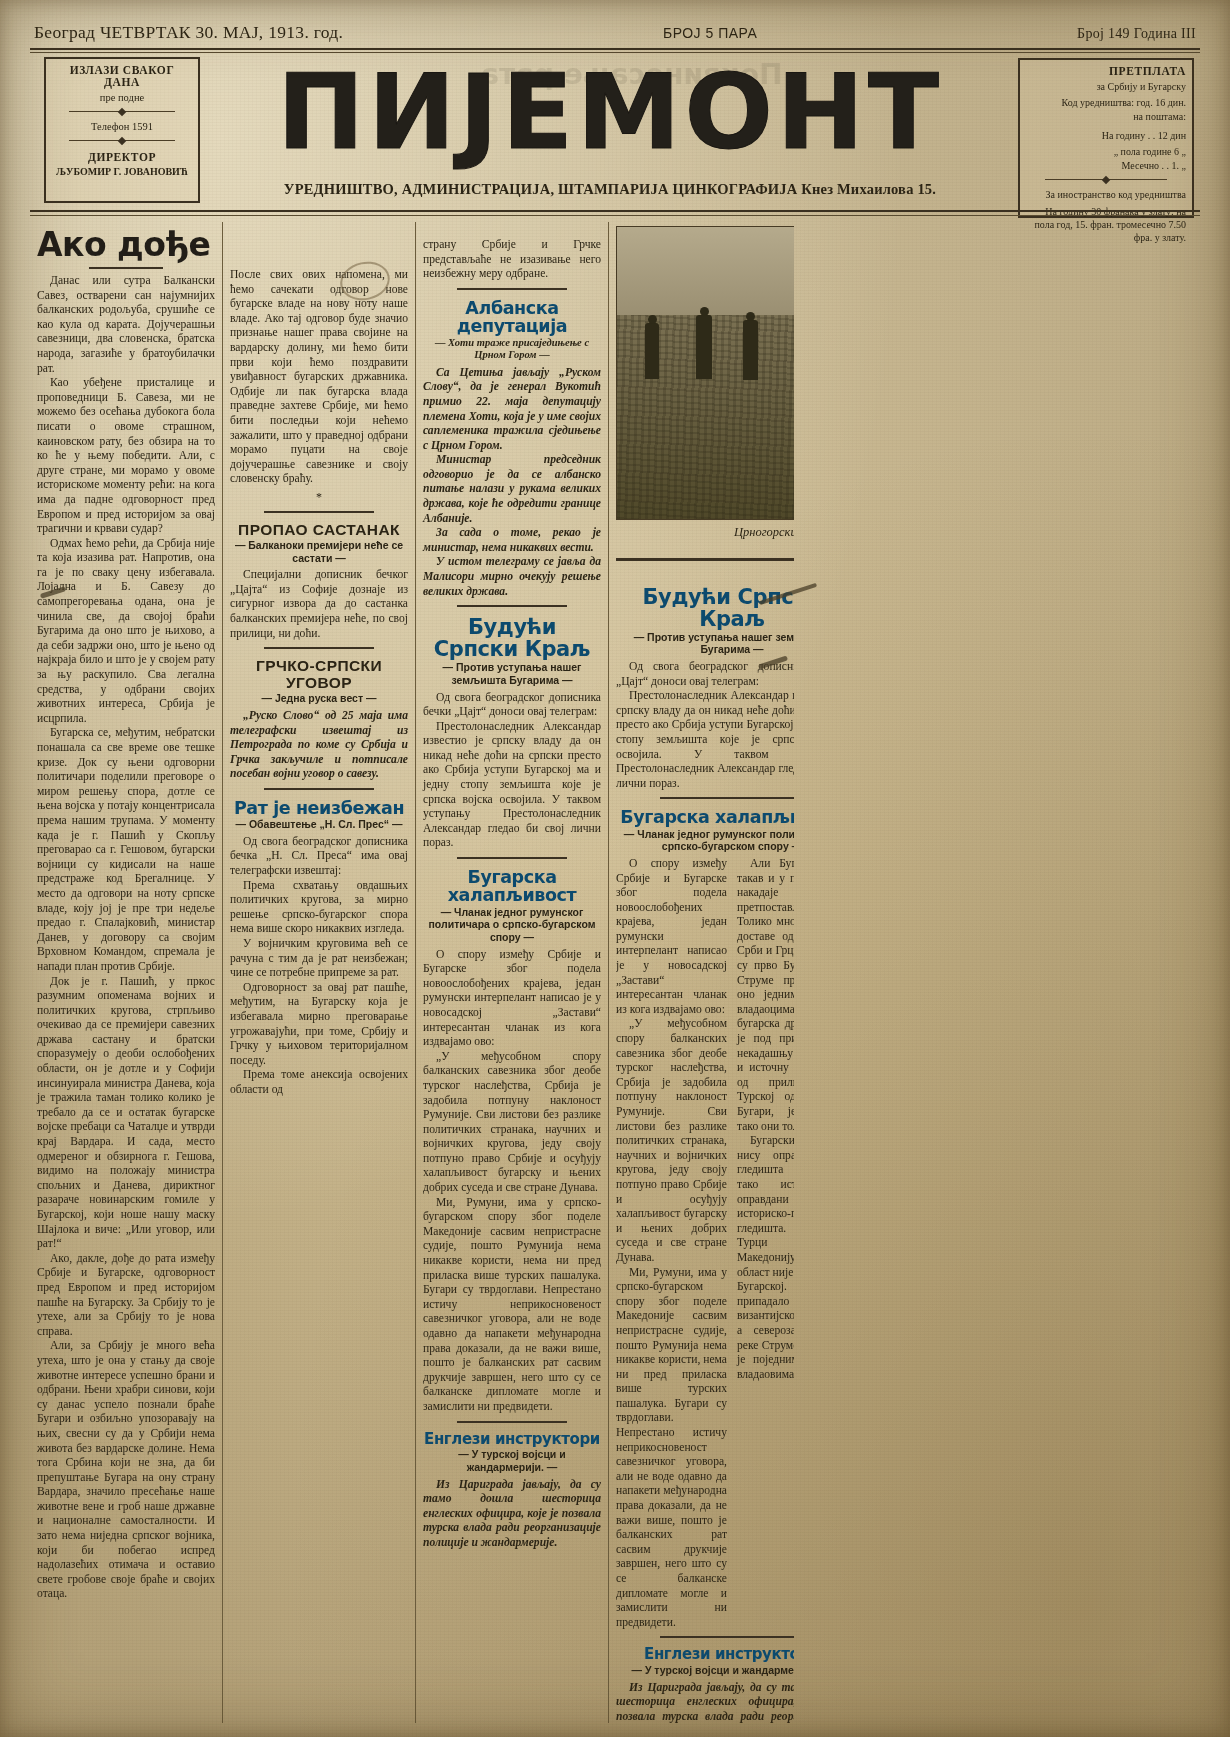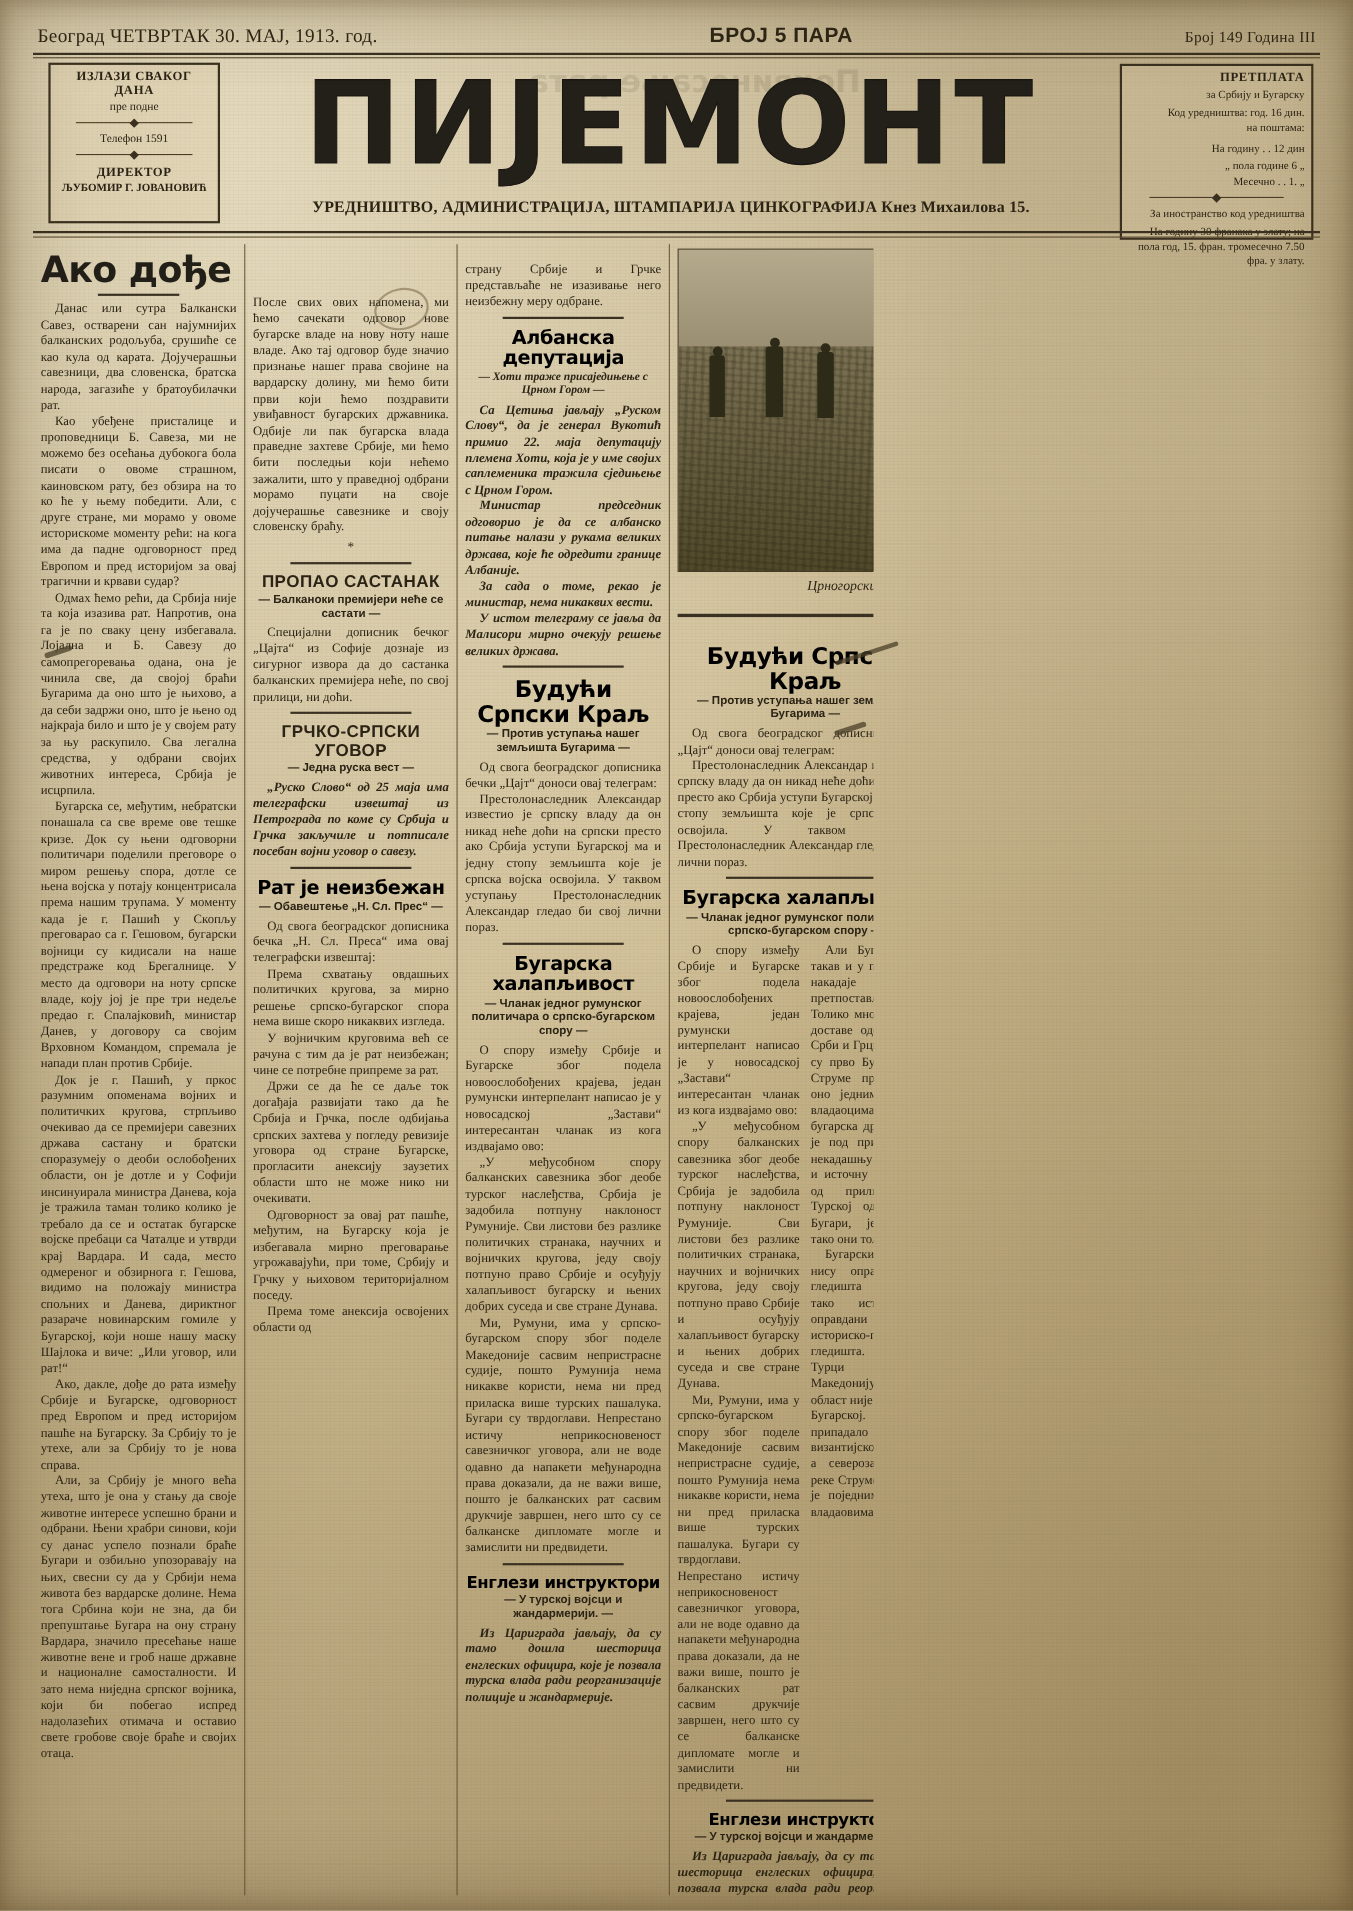--- a/index.html
+++ b/index.html
@@ -34,21 +34,21 @@
   }
   .sheet{position:absolute;inset:0;}
 
   
   .topline{
     position:absolute;left:34px;right:34px;top:22px;
     display:flex;align-items:baseline;justify-content:space-between;
     font-size:17px;letter-spacing:.3px;
   }
   .topline .date{font-size:17.5px;}
-  .topline .price{font-family:"Liberation Sans",sans-serif;font-weight:bold;font-size:19px;letter-spacing:.5px;}
+  .topline .price{font-family:"Liberation Sans",sans-serif;font-weight:normal;font-size:14px;letter-spacing:.5px;}
   .topline .issue{font-size:14px;}
   .rule-top{position:absolute;left:30px;right:30px;top:48px;border-top:2px solid #3a3020;}
   .rule-top2{position:absolute;left:30px;right:30px;top:52px;border-top:1px solid #574a30;}
 
   
   .masthead{position:absolute;left:30px;right:30px;top:56px;height:150px;}
   .mast-title{
     position:absolute;left:175px;right:185px;top:4px;
     text-align:center;
     font-family:"DejaVu Sans",sans-serif;
@@ -117,21 +117,21 @@
     white-space:nowrap;
   }
   h2.sec{
     font-family:"DejaVu Sans",sans-serif;
     font-weight:bold;
     font-size:21px;
     text-align:center;
     margin:9px 0 1px 0;
     letter-spacing:-.4px;
     line-height:1.05;
-    color:#000000;
+    color:#0c4a6e;
   }
   h2.sec.sm{font-size:17.5px;}
   h2.sec.xs{font-size:15px;}
   h3.cap{
     font-family:"Liberation Sans",sans-serif;
     font-weight:bold;
     font-size:15.5px;
     text-align:center;
     margin:8px 0 1px 0;
     letter-spacing:.4px;
@@ -266,21 +266,20 @@
       <h3 class="cap">ГРЧКО-СРПСКИ УГОВОР</h3>
       <div class="sub">— Једна руска вест —</div>
       <p class="t ital">„Руско Слово“ од 25 маја има телеграфски извештај из Петрограда по коме су Србија и Грчка закључиле и потписале посебан војни уговор о савезу.</p>
 
       <div class="divider"></div>
       <h2 class="sec sm">Рат је неизбежан</h2>
       <div class="sub">— Обавештење „Н. Сл. Прес“ —</div>
       <p class="t">Од свога београдског дописника бечка „Н. Сл. Пресa“ има овај телеграфски извештај:</p>
       <p class="t">Према схватању овдашњих политичких кругова, за мирно решење српско-бугарског спора нема више скоро никаквих изгледа.</p>
       <p class="t">У војничким круговима већ се рачуна с тим да је рат неизбежан; чине се потребне припреме за рат.</p>
-      <p class="t">Држи се да ће се даље ток догађаја развијати тако да ће Србија и Грчка, после одбијања српских захтева у погледу ревизије уговора од стране Бугарске, прогласити анексију заузетих области што не може нико ни очекивати.</p>
       <p class="t">Одговорност за овај рат пашће, међутим, на Бугарску која је избегавала мирно преговарање угрожавајући, при томе, Србију и Грчку у њиховом територијалном поседу.</p>
       <p class="t">Према томе анексија освојених области од</p>
     </div>
 
     <div class="col c3">
       <p class="t noind" style="margin-top:16px">страну Србије и Грчке представљаће не изазивање него неизбежну меру одбране.</p>
 
       <div class="divider"></div>
       <h2 class="sec sm">Албанска депутација</h2>
       <div class="sub it">— Хоти траже присаједињење с Црном Гором —</div>

